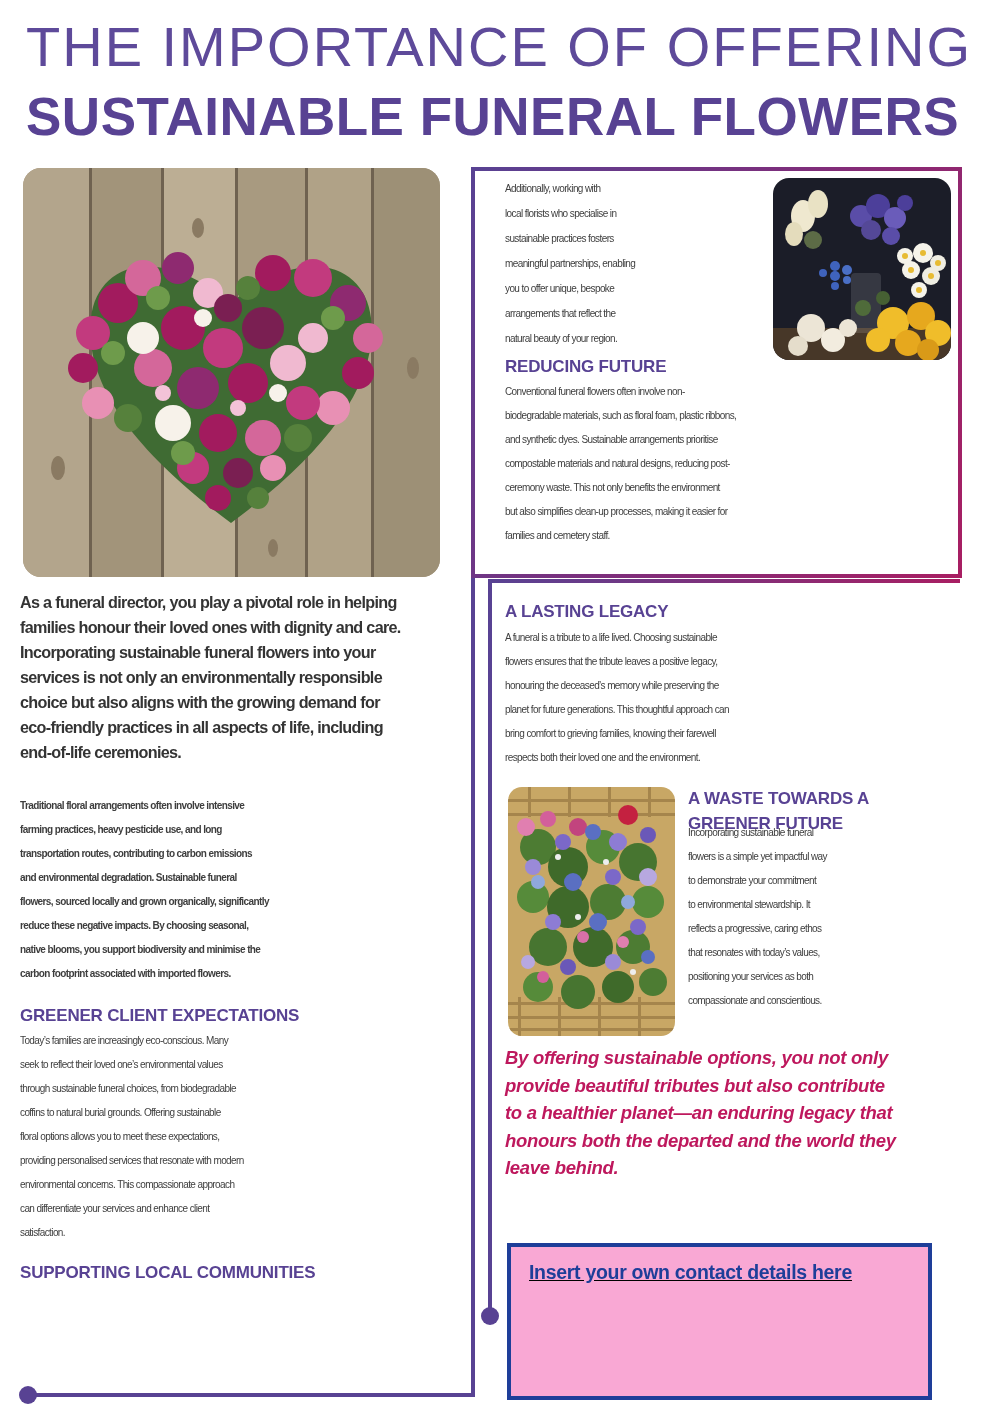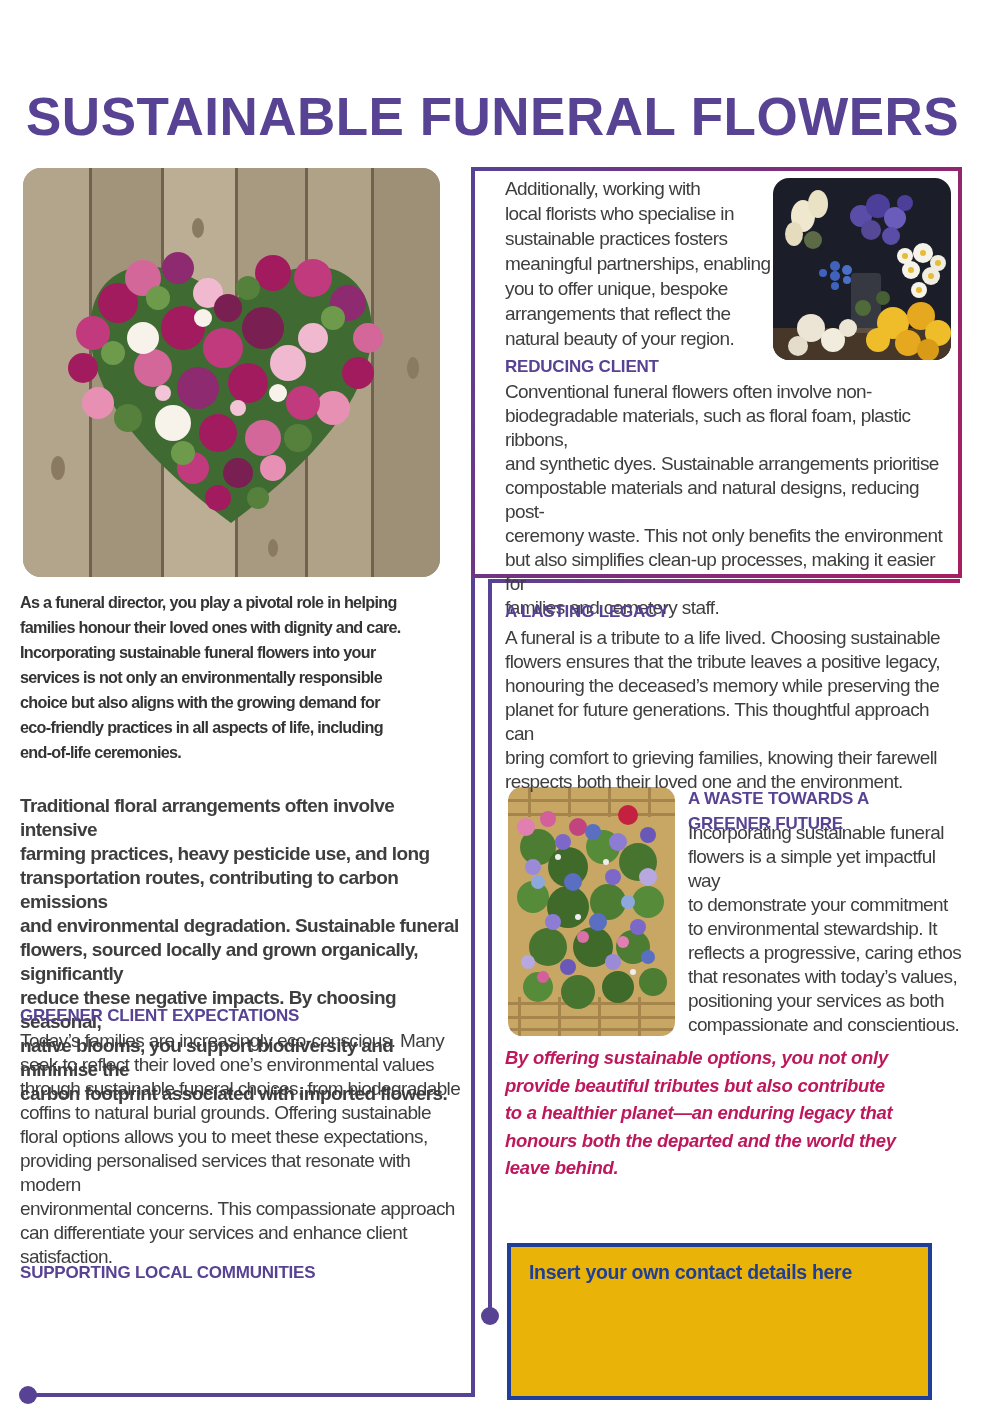--- a/index.html
+++ b/index.html
@@ -15,21 +15,21 @@
   .title2{
     position:absolute;left:26px;top:86px;width:960px;
     font-size:53px;font-weight:700;letter-spacing:0.5px;color:#584293;white-space:nowrap;
   }
   
   .h-section{
     position:absolute;font-size:17px;font-weight:700;letter-spacing:-0.2px;
     color:#584293;line-height:25px;
   }
   .body-text{
-    position:absolute;font-size:19px;line-height:24px;letter-spacing:-0.6px;
+    position:absolute;font-size:10px;line-height:24px;letter-spacing:-0.6px;
     color:#3e3e3e;white-space:pre-line;
   }
   .intro-text{
     position:absolute;left:20px;top:590px;width:450px;
     font-size:16.2px;font-weight:700;line-height:25px;letter-spacing:-0.7px;
     color:#343434;white-space:pre-line;
   }
   .closing-text{
     position:absolute;left:505px;top:1044px;width:450px;
     font-size:18.5px;font-style:italic;font-weight:700;line-height:27.5px;letter-spacing:-0.3px;
@@ -52,31 +52,32 @@
   .box1-inner{width:100%;height:100%;background:#ffffff;}
   
   .img-frame{position:absolute;overflow:hidden;}
   .img-hero{left:23px;top:168px;width:417px;height:409px;border-radius:18px;}
   .img-bouquet{left:773px;top:178px;width:178px;height:182px;border-radius:16px;}
   .img-wreaths{left:508px;top:787px;width:167px;height:249px;border-radius:14px;}
   .img-frame svg{display:block;}
   
   .contact-box{
     position:absolute;left:507px;top:1243px;width:425px;height:157px;box-sizing:border-box;
-    border:4px solid #1e3e99;background:#eab308;
+    border:4px solid #1e3e99;background:#f9a8d4;text-decoration:underline;
   }
   .contact-box h3{
     margin:14px 0 0 18px;font-size:19.5px;font-weight:700;letter-spacing:-0.3px;color:#1e3e99;
   }
 </style>
 </head>
 <body>
 
 <div class="page">
 
+  <div class="title1">THE IMPORTANCE OF OFFERING</div>
   <div class="title2">SUSTAINABLE FUNERAL FLOWERS</div>
 
   <div class="divider-v"></div>
   <div class="divider-h"></div>
   <div class="dot dot-bottom-left"></div>
   <div class="box2-top"></div>
   <div class="box2-left"></div>
   <div class="dot dot-mid"></div>
 
   <div class="box1">
@@ -311,21 +312,21 @@
   <div class="h-section" style="left:20px;top:1260px;">SUPPORTING LOCAL COMMUNITIES</div>
 
   <div class="body-text" style="left:505px;top:176px;width:272px;line-height:25px;">Additionally, working with
 local florists who specialise in
 sustainable practices fosters
 meaningful partnerships, enabling
 you to offer unique, bespoke
 arrangements that reflect the
 natural beauty of your region.</div>
 
-  <div class="h-section" style="left:505px;top:354px;">REDUCING CLIENT</div>
+  <div class="h-section" style="left:505px;top:354px;">REDUCING FUTURE</div>
   <div class="body-text" style="left:505px;top:380px;width:452px;">Conventional funeral flowers often involve non-
 biodegradable materials, such as floral foam, plastic ribbons,
 and synthetic dyes. Sustainable arrangements prioritise
 compostable materials and natural designs, reducing post-
 ceremony waste. This not only benefits the environment
 but also simplifies clean-up processes, making it easier for
 families and cemetery staff.</div>
 
   <div class="h-section" style="left:505px;top:599px;">A LASTING LEGACY</div>
   <div class="body-text" style="left:505px;top:626px;width:452px;">A funeral is a tribute to a life lived. Choosing sustainable

